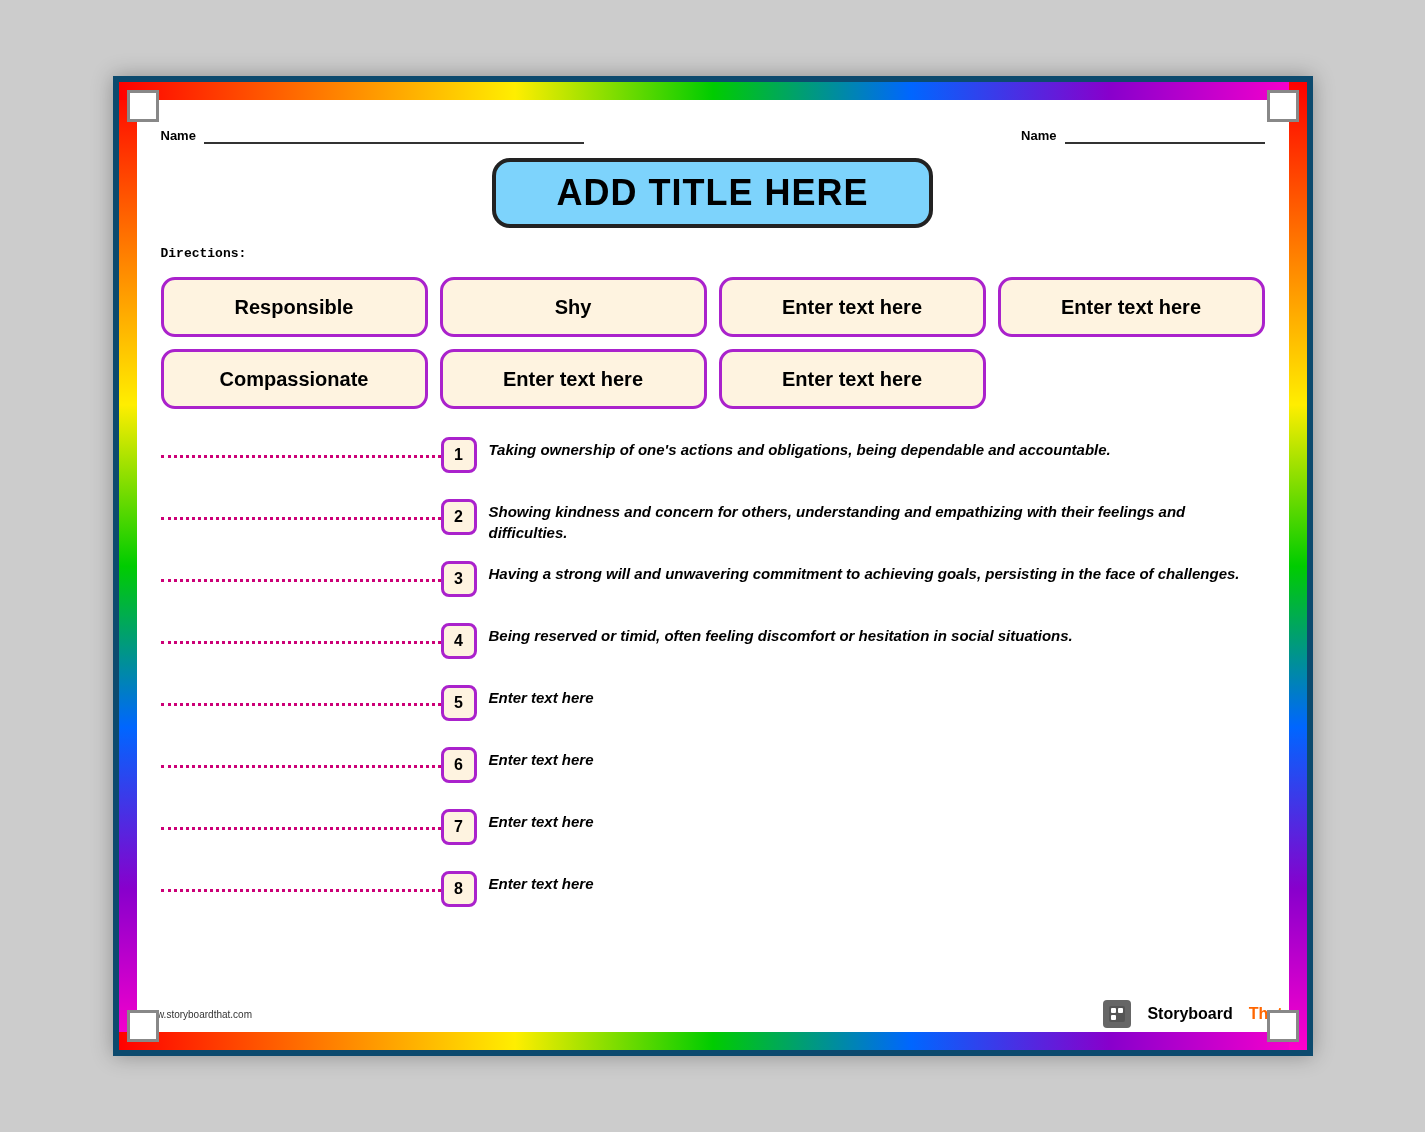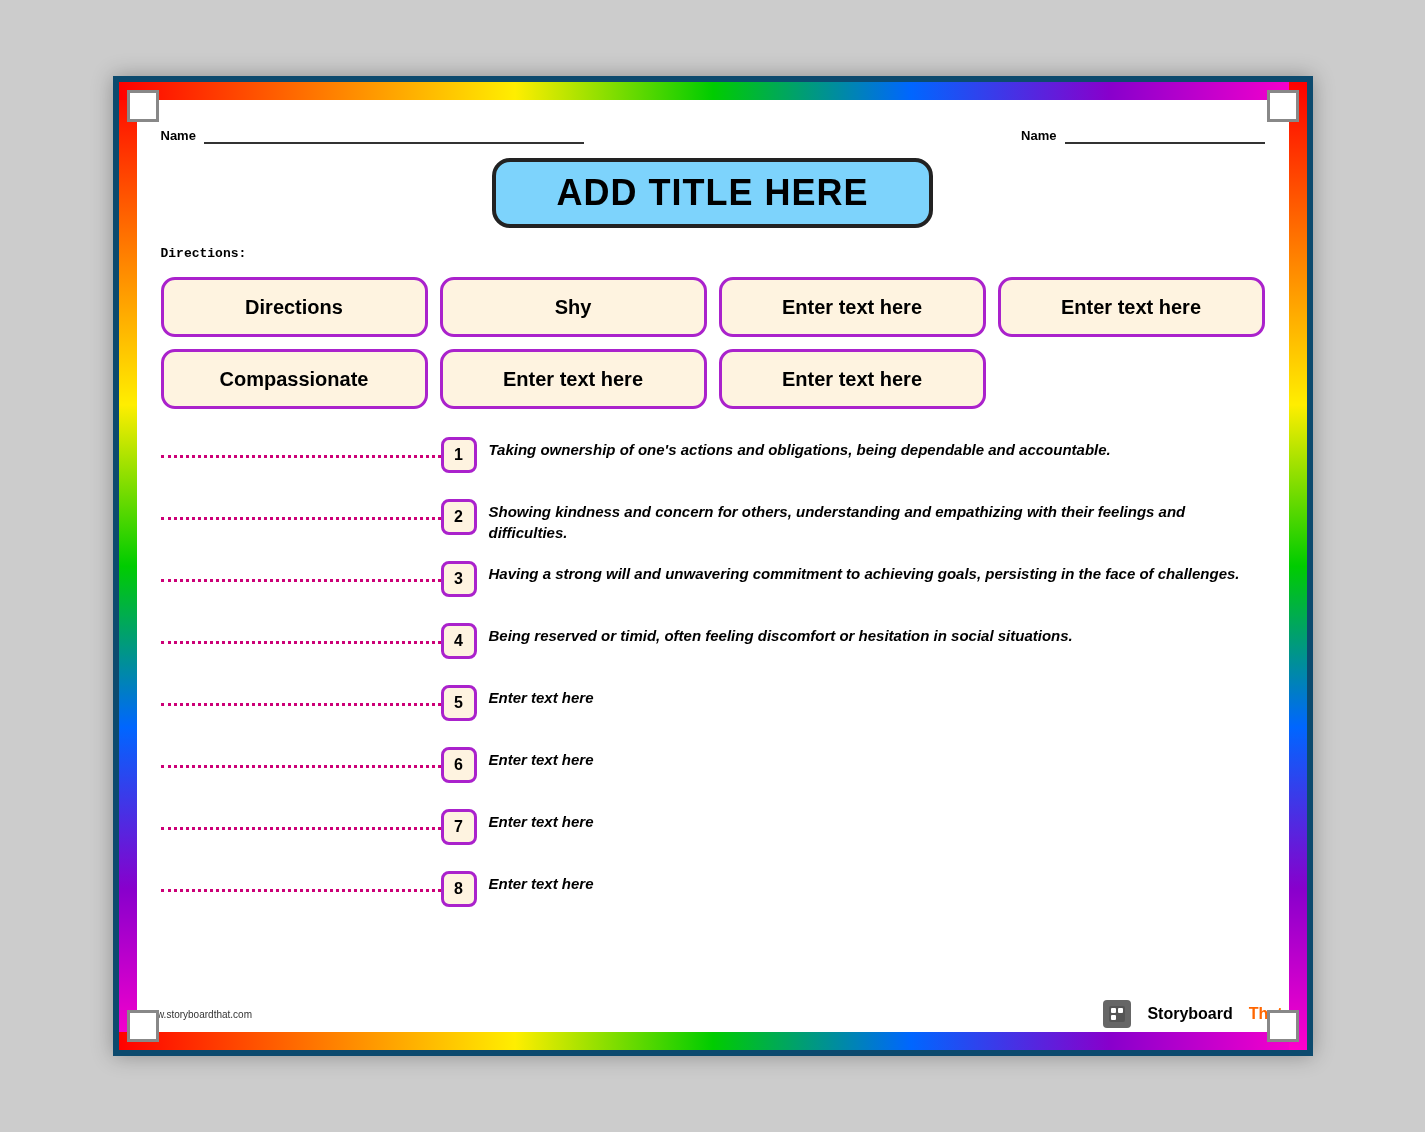--- a/index.html
+++ b/index.html
@@ -254,21 +254,21 @@
       <div class="title-box">
         <span>ADD TITLE HERE</span>
       </div>
     </div>
 
     <div class="directions">
       <span>Directions:</span>
     </div>
 
     <div class="word-grid" id="word-grid">
-    <div class="word-box">Directions</div>
+    <div class="word-box">Responsible</div>
         <div class="word-box">Shy</div>
         <div class="word-box">Enter text here</div>
         <div class="word-box">Enter text here</div>
         <div class="word-box">Compassionate</div>
         <div class="word-box">Enter text here</div>
         <div class="word-box">Enter text here</div>
       </div>
 
     <div class="matching-list" id="matching-list">
     <div class="match-row">

